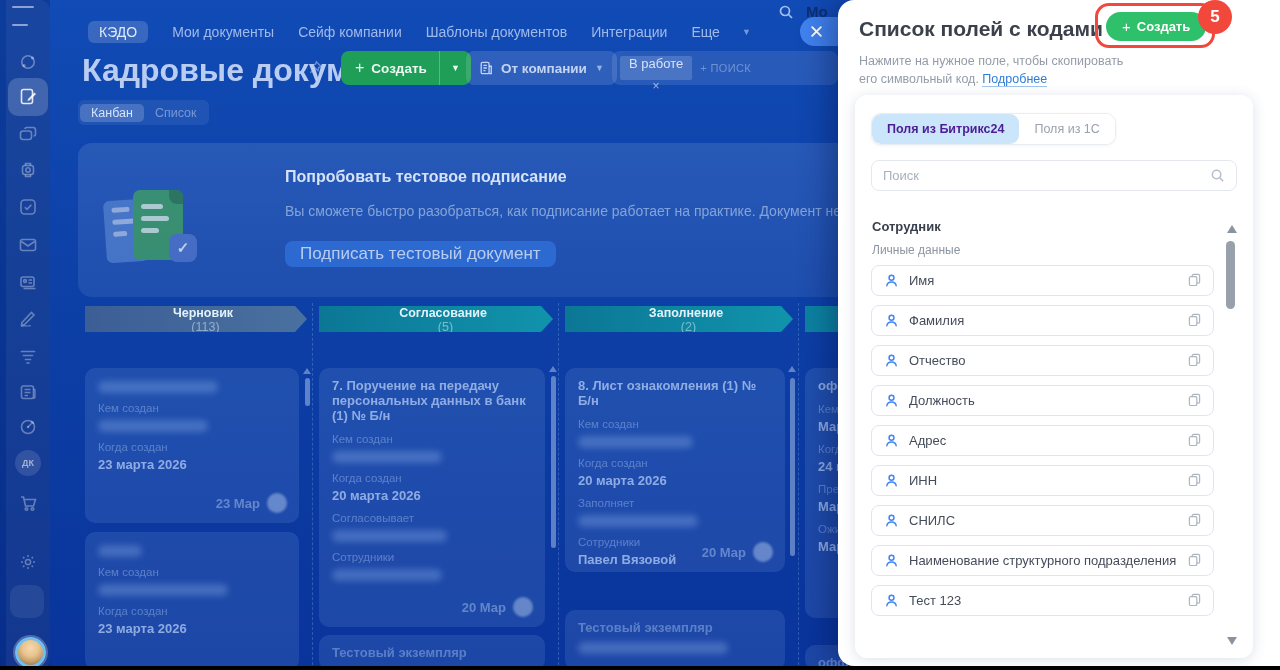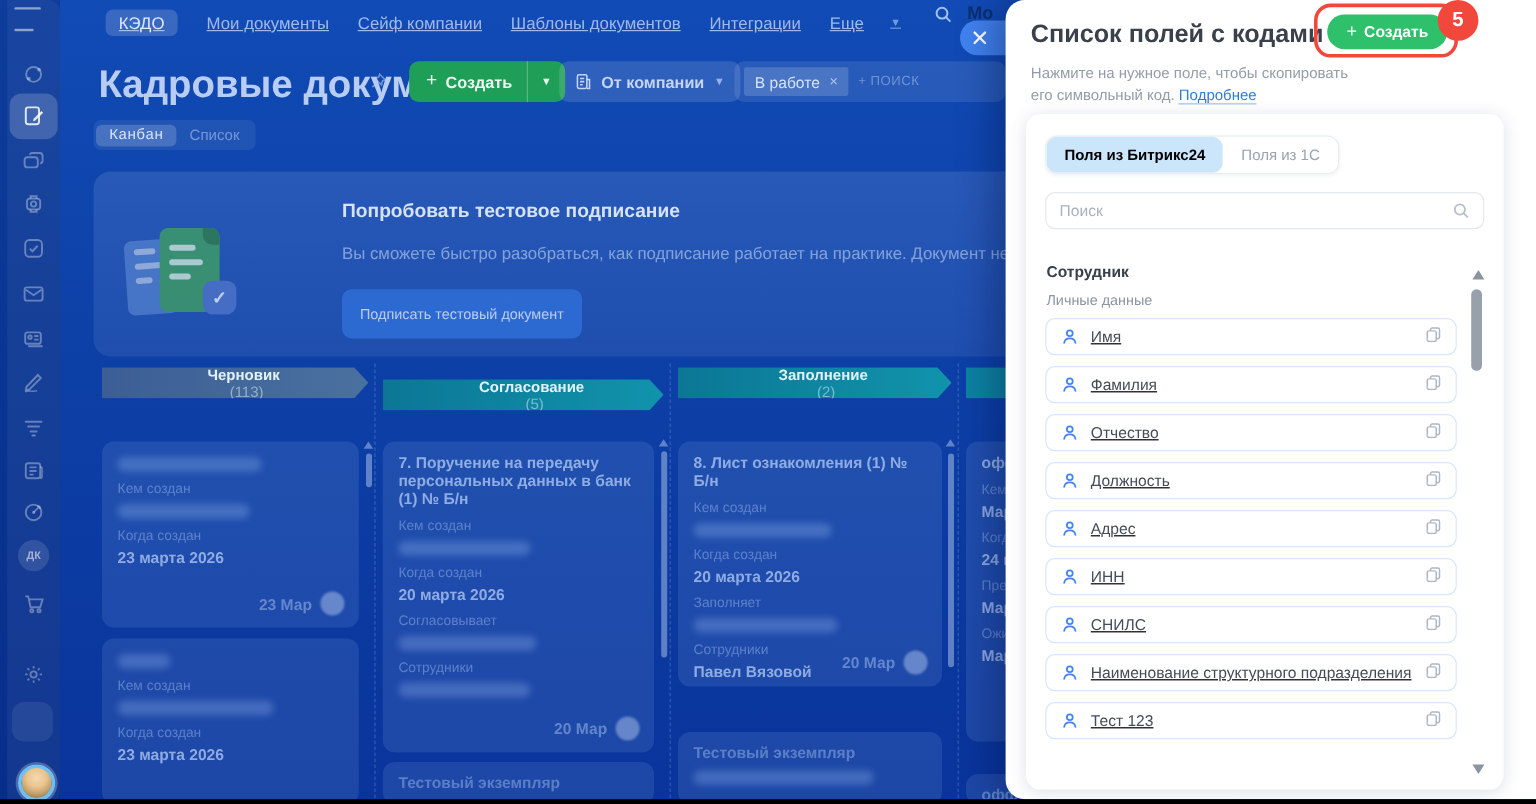--- a/index.html
+++ b/index.html
@@ -11,64 +11,64 @@
   .sidebar-rail { position:absolute; left:6px; top:0; width:44px; height:670px; background:rgba(255,255,255,0.05); border-radius:0 10px 10px 0; }
   .burger-line { position:absolute; left:12px; width:22px; height:2px; background:rgba(255,255,255,0.5); border-radius:2px; }
   .sb-item { position:absolute; left:8px; width:40px; height:32px; display:flex; align-items:center; justify-content:center; color:rgba(255,255,255,0.35); }
   .sb-item svg { display:block; }
   .sb-active { background:rgba(255,255,255,0.18); border-radius:10px; height:38px; color:rgba(255,255,255,0.85); }
   .sb-badge { width:26px; height:26px; border-radius:50%; background:rgba(255,255,255,0.12); color:rgba(255,255,255,0.55); font-size:9px; font-weight:bold; display:flex; align-items:center; justify-content:center; }
   .sb-hidden { position:absolute; left:10px; top:585px; width:34px; height:33px; border-radius:10px; background:rgba(255,255,255,0.08); }
   .sb-avatar { position:absolute; left:15px; top:637px; width:31px; height:31px; border-radius:50%; border:3px solid #6fc0f2; background:radial-gradient(circle at 50% 32%, #f3d9b0 0%, #e9c48e 38%, #caa46f 62%, #7a5f3e 100%); box-shadow:0 0 0 2px rgba(255,255,255,0.25); }
 
   
-  .topnav { position:absolute; left:88px; top:7px; height:24px; display:flex; align-items:center; gap:24px; font-size:14px; color:rgba(195,212,248,0.8); white-space:nowrap;text-decoration:underline; }
+  .topnav { position:absolute; left:88px; top:20px; height:24px; display:flex; align-items:center; gap:24px; font-size:14px; color:rgba(195,212,248,0.8); white-space:nowrap; }
   .nav-pill { background:rgba(255,255,255,0.17); border-radius:6px; padding:3px 11px; color:#dfe9fd; }
   .nav-more { display:flex; align-items:center; gap:22px; }
   .nav-caret { font-size:9px; opacity:.7; }
   .nav-search { position:absolute; left:778px; top:4px; color:rgba(200,220,255,0.8); }
   .nav-user { position:absolute; left:806px; top:3px; font-size:15px; font-weight:bold; color:#0d2f70; }
 
   
   .page-title { position:absolute; left:82px; top:52px; font-size:32px; font-weight:bold; color:#b9cdf2; }
   .pin-icon { position:absolute; left:308px; top:60px; color:rgba(185,205,240,0.55); }
   .btn-create-main { position:absolute; left:341px; top:51px; height:34px; background:#1f9e58; border-radius:8px; display:flex; align-items:center; color:rgba(255,255,255,0.92); font-size:13.5px; font-weight:bold; }
   .btn-create-main .lbl { padding:0 12px 0 14px; display:flex; align-items:center; gap:7px; }
   .btn-create-main .plus { font-weight:normal; font-size:16px; }
   .btn-create-main .divider { width:1px; height:34px; background:rgba(255,255,255,0.25); }
   .btn-create-main .caret { padding:0 11px; font-size:9px; }
   .btn-company { position:absolute; left:466px; top:51px; height:34px; padding:0 13px; background:rgba(255,255,255,0.13); border-radius:8px; display:flex; align-items:center; gap:8px; color:rgba(222,233,252,0.85); font-size:13.5px; font-weight:bold; }
   .btn-company .caret { font-size:9px; opacity:.7; }
   .filterbox { position:absolute; left:612px; top:51px; width:226px; height:34px; background:rgba(255,255,255,0.10); border-radius:8px; display:flex; align-items:center; padding:0 8px; gap:8px; }
-  .filter-chip { background:rgba(255,255,255,0.16); border-radius:2px; height:24px; display:flex; align-items:center; gap:8px; padding:0 9px; color:rgba(228,238,253,0.9); font-size:13px; }
+  .filter-chip { background:rgba(255,255,255,0.16); border-radius:2px; height:24px; display:flex; align-items:center; gap:8px; padding:0 9px; color:rgba(228,238,253,0.9); font-size:13px;flex-direction:column; }
   .filter-chip .x { font-size:12px; color:rgba(228,238,253,0.65); }
   .filter-search { color:rgba(200,215,245,0.45); font-size:11px; text-transform:uppercase; letter-spacing:0.4px; }
 
   .view-tabs { position:absolute; left:78px; top:100px; height:25px; background:rgba(255,255,255,0.07); border-radius:6px; display:flex; align-items:center; padding:2px; font-size:12.5px; }
   .vt { padding:2px 11px; border-radius:5px; color:rgba(219,230,250,0.45); }
-  .vt.active { background:rgba(255,255,255,0.18); color:#d7e3fa;font-family:Liberation Mono, monospace; }
+  .vt.active { background:rgba(255,255,255,0.18); color:#d7e3fa; }
 
   
   .banner { position:absolute; left:78px; top:143px; width:1160px; height:154px; background:linear-gradient(180deg,rgba(96,134,206,0.30),rgba(80,118,195,0.26)); border-radius:14px; }
   .banner-title { position:absolute; left:207px; top:25px; font-size:16px; font-weight:bold; color:#d6e2f8; }
   .banner-text { position:absolute; left:207px; top:60px; font-size:14px; color:rgba(210,225,250,0.55); white-space:nowrap; }
-  .banner-btn { position:absolute; left:207px; top:98px; height:41px; padding:0 15px; background:#2f6fd8; opacity:.85; border-radius:8px; color:rgba(240,246,255,0.85); font-size:12px; display:flex; align-items:center; }
+  .banner-btn { position:absolute; left:207px; top:98px; height:26px; padding:0 15px; background:#2f6fd8; opacity:.85; border-radius:8px; color:rgba(240,246,255,0.85); font-size:17px; display:flex; align-items:center; }
   .doc-illustration { position:absolute; left:25px; top:45px; width:110px; height:95px; opacity:.8; }
   .doc-blue { position:absolute; left:2px; top:12px; width:42px; height:62px; background:#5f8cd6; border-radius:6px; transform:rotate(-4deg); opacity:.75; }
   .doc-blue i, .doc-green i { display:block; height:5px; border-radius:3px; background:rgba(255,255,255,0.75); margin:7px 8px 0; }
   .doc-green { position:absolute; left:30px; top:2px; width:50px; height:70px; background:#3f9e63; border-radius:7px; }
   .doc-green .fold { position:absolute; right:0; top:0; width:14px; height:14px; background:#2e7d4c; border-radius:0 7px 0 8px; }
   .doc-check { position:absolute; left:66px; top:46px; width:28px; height:28px; background:#4f74c9; border-radius:8px; color:#e8efff; font-size:15px; font-weight:bold; display:flex; align-items:center; justify-content:center; }
 
   
   .col-sep { position:absolute; top:303px; height:367px; border-left:1px dashed rgba(140,175,235,0.3); }
   .kan-header { position:absolute; top:306px; height:26px; display:flex; align-items:center; padding-left:14px; font-size:12.5px; font-weight:bold; color:#e3f2fa; clip-path:polygon(0 0, calc(100% - 12px) 0, 100% 50%, calc(100% - 12px) 100%, 0 100%);flex-direction:column; }
   .kan-header .cnt { margin-left:5px; font-weight:normal; color:rgba(225,242,252,0.5); }
   .kh1 { left:85px; width:222px; background:linear-gradient(90deg,#3c5e96,#49719f); }
-  .kh2 { left:319px; width:234px; background:linear-gradient(90deg,#0b7795,#1193ac);margin-top:10px; }
+  .kh2 { left:319px; width:234px; background:linear-gradient(90deg,#0b7795,#1193ac); }
   .kh3 { left:565px; width:228px; background:linear-gradient(90deg,#0b7795,#1193ac); }
   .kh4 { left:805px; width:230px; background:linear-gradient(90deg,#0c82a0,#14a0b8); }
 
   .kcard { position:absolute; background:rgba(173,200,245,0.13); border-radius:10px; padding:11px 13px; overflow:hidden; }
   .kc-title { font-size:13px; font-weight:bold; color:rgba(186,209,248,0.72); line-height:1.15; }
   .kc-label { font-size:11.5px; color:rgba(166,193,240,0.45); margin-top:9px; }
   .kc-value { font-size:13px; font-weight:bold; color:rgba(186,209,248,0.72); margin-top:4px; }
   .blur-bar { height:12px; border-radius:6px; background:rgba(150,182,235,0.32); filter:blur(3px); margin-top:6px; }
   .kc-footer { position:absolute; right:12px; bottom:10px; display:flex; align-items:center; gap:7px; font-size:13px; font-weight:bold; color:rgba(168,194,240,0.5); }
   .kc-ava { width:20px; height:20px; border-radius:50%; background:rgba(188,208,242,0.45); filter:blur(1px); }
@@ -84,28 +84,28 @@
   .panel-create { position:absolute; left:268px; top:12px; height:29px; padding:0 16px; background:#2ec06a; border-radius:15px; color:#fff; font-size:13px; font-weight:bold; display:flex; align-items:center; gap:6px; }
   .panel-create .plus { font-weight:normal; font-size:15px; }
   .anno-rect { position:absolute; left:257px; top:3px; width:120px; height:45px; border:3px solid #f2483c; border-radius:14px; z-index:12; pointer-events:none; }
   .anno-badge { position:absolute; left:360px; top:0px; width:34px; height:34px; border-radius:50%; background:#f2483c; color:#fff; font-size:17px; font-weight:bold; display:flex; align-items:center; justify-content:center; z-index:13; }
   .panel-sub { position:absolute; left:21px; top:52px; font-size:12.5px; color:#939ca8; line-height:1.45; }
   .panel-sub a { color:#2e7cd6; text-decoration:none; border-bottom:1px solid rgba(46,124,214,0.45); }
 
   .panel-card { position:absolute; left:17px; top:95px; width:398px; height:563px; background:#fff; border-radius:12px; box-shadow:0 2px 14px rgba(50,70,110,0.16); overflow:hidden; }
   .ptabs { position:absolute; left:16px; top:18px; display:flex; border:1px solid #e9edf2; border-radius:10px; background:#fff; box-shadow:0 1px 3px rgba(60,80,120,0.07); overflow:hidden; }
   .ptab { padding:8px 15px; font-size:12.5px; color:#99a2ad; background:#fff; }
-  .ptab.active { background:#cbe5fb; color:#000000; font-weight:bold; border-radius:9px; }
+  .ptab.active { background:#cbe5fb; color:#4c1d95; font-weight:bold; border-radius:9px; }
   .psearch { position:absolute; left:16px; top:65px; width:366px; height:31px; border:1px solid #e4e8ee; border-radius:8px; display:flex; align-items:center; padding:0 11px; }
   .psearch input { border:0; outline:0; flex:1; font-size:13px; color:#3c4350; font-family:"Liberation Sans",sans-serif; background:transparent; }
   .psearch input::placeholder { color:#a9b1bc; }
   .psearch svg { color:#b6bec9; }
   .psection { position:absolute; left:17px; top:124px; font-size:13px; font-weight:bold; color:#39404d; }
   .psubsection { position:absolute; left:17px; top:148px; font-size:12px; color:#8c95a1; }
-  .fields { position:absolute; left:16px; top:170px; width:343px;text-decoration:underline; }
+  .fields { position:absolute; left:16px; top:170px; width:343px; }
   .field-item { height:31px; border:1px solid #d7e7f9; border-radius:8px; display:flex; align-items:center; padding:0 12px; margin-bottom:9px; background:#fff; }
   .field-item .flabel { margin-left:10px; font-size:13px; color:#454c59; }
   .field-item .copy { margin-left:auto; color:#aeb6c1; }
   .pscroll-up { position:absolute; left:372px; top:130px; width:0; height:0; border-left:5px solid transparent; border-right:5px solid transparent; border-bottom:8px solid #8a93a0; }
   .pscroll-thumb { position:absolute; left:371px; top:146px; width:9px; height:68px; border-radius:5px; background:#98a0ab; }
   .pscroll-down { position:absolute; left:372px; top:542px; width:0; height:0; border-left:5px solid transparent; border-right:5px solid transparent; border-top:8px solid #8a93a0; }
 
   .bottom-bar { position:absolute; left:0; bottom:0; width:1280px; height:4px; background:#000; z-index:60; }
 </style>
 </head>

